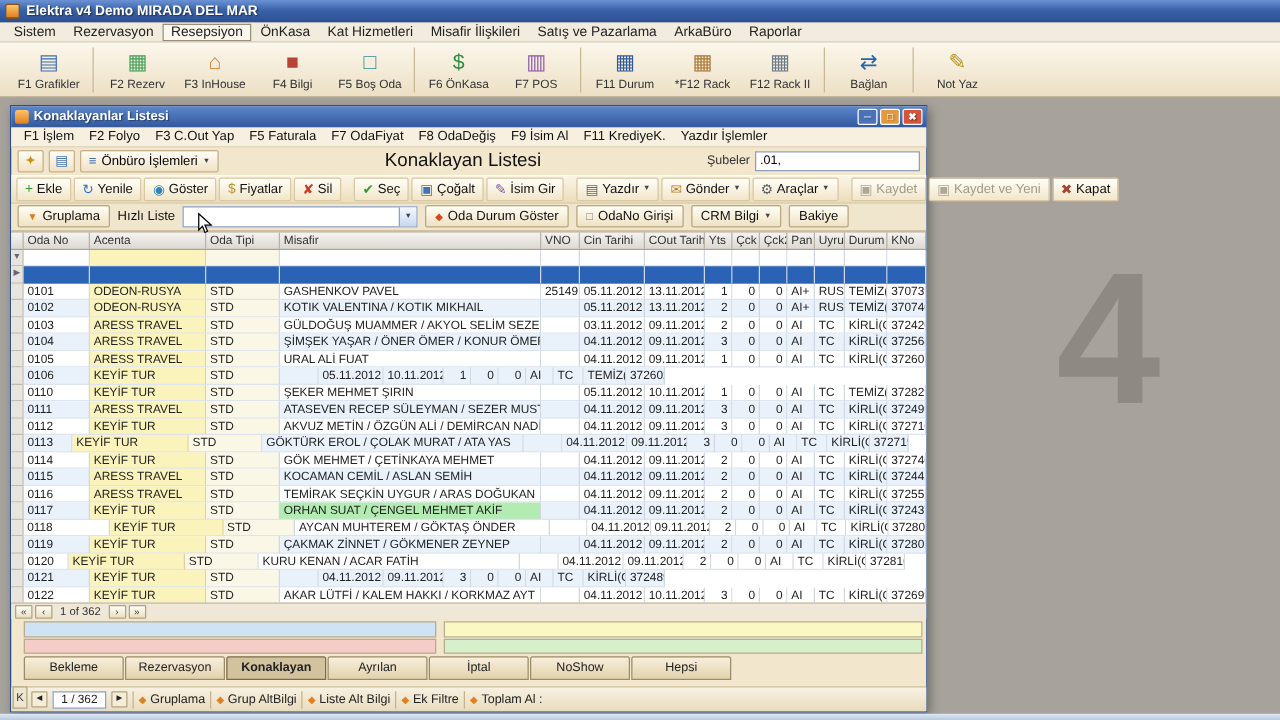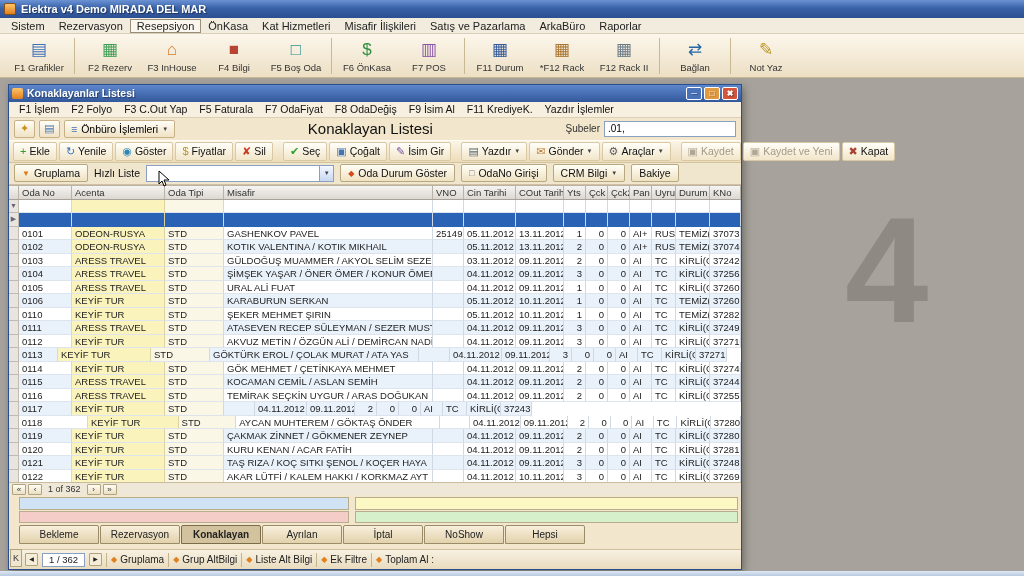--- a/index.html
+++ b/index.html
@@ -478,21 +478,20 @@
         <div class="g-cell col-pan" style="width: 22px;">AI</div>
         <div class="g-cell col-uyruk" style="width: 24px;">TC</div>
         <div class="g-cell col-durum" style="width: 34px;">KİRLİ(Occ</div>
         <div class="g-cell col-kno right" style="width: 31px;">372601</div>
       </div>
       <div class="g-row odd">
         <div class="g-ind"></div>
         <div class="g-cell col-oda_no" style="width: 53px;">0106</div>
         <div class="g-cell col-acenta" style="width: 93px;">KEYİF TUR</div>
         <div class="g-cell col-oda_tipi" style="width: 59px;">STD</div>
-        <div class="g-cell col-misafir" style="width: 209px;">KARABURUN SERKAN</div>
         <div class="g-cell col-vno right" style="width: 31px;"></div>
         <div class="g-cell col-cin" style="width: 52px;">05.11.2012 P</div>
         <div class="g-cell col-cout" style="width: 48px;">10.11.2012 C</div>
         <div class="g-cell col-yts right" style="width: 22px;">1</div>
         <div class="g-cell col-cck right" style="width: 22px;">0</div>
         <div class="g-cell col-cck2 right" style="width: 22px;">0</div>
         <div class="g-cell col-pan" style="width: 22px;">AI</div>
         <div class="g-cell col-uyruk" style="width: 24px;">TC</div>
         <div class="g-cell col-durum" style="width: 34px;">TEMİZ(Occ</div>
         <div class="g-cell col-kno right" style="width: 31px;">372602</div>
@@ -614,20 +613,21 @@
         <div class="g-cell col-pan" style="width: 22px;">AI</div>
         <div class="g-cell col-uyruk" style="width: 24px;">TC</div>
         <div class="g-cell col-durum" style="width: 34px;">KİRLİ(Occ</div>
         <div class="g-cell col-kno right" style="width: 31px;">372551</div>
       </div>
       <div class="g-row odd">
         <div class="g-ind"></div>
         <div class="g-cell col-oda_no" style="width: 53px;">0117</div>
         <div class="g-cell col-acenta" style="width: 93px;">KEYİF TUR</div>
         <div class="g-cell col-oda_tipi" style="width: 59px;">STD</div>
+        <div class="g-cell col-misafir" style="width: 209px; background: rgb(178, 236, 178) !important;">ORHAN SUAT / ÇENGEL MEHMET AKİF</div>
         <div class="g-cell col-vno right" style="width: 31px;"></div>
         <div class="g-cell col-cin" style="width: 52px;">04.11.2012 P</div>
         <div class="g-cell col-cout" style="width: 48px;">09.11.2012 C</div>
         <div class="g-cell col-yts right" style="width: 22px;">2</div>
         <div class="g-cell col-cck right" style="width: 22px;">0</div>
         <div class="g-cell col-cck2 right" style="width: 22px;">0</div>
         <div class="g-cell col-pan" style="width: 22px;">AI</div>
         <div class="g-cell col-uyruk" style="width: 24px;">TC</div>
         <div class="g-cell col-durum" style="width: 34px;">KİRLİ(Occ</div>
         <div class="g-cell col-kno right" style="width: 31px;">372437</div>
@@ -661,41 +661,40 @@
         <div class="g-cell col-yts right" style="width: 22px;">2</div>
         <div class="g-cell col-cck right" style="width: 22px;">0</div>
         <div class="g-cell col-cck2 right" style="width: 22px;">0</div>
         <div class="g-cell col-pan" style="width: 22px;">AI</div>
         <div class="g-cell col-uyruk" style="width: 24px;">TC</div>
         <div class="g-cell col-durum" style="width: 34px;">KİRLİ(Occ</div>
         <div class="g-cell col-kno right" style="width: 31px;">372802</div>
       </div>
       <div class="g-row even">
         <div class="g-ind"></div>
-        <div class="g-cell col-oda_no" style="width: 53px;">0120</div>
+        <div class="g-cell col-oda_no" style="width: 36px;">0120</div>
         <div class="g-cell col-acenta" style="width: 93px;">KEYİF TUR</div>
         <div class="g-cell col-oda_tipi" style="width: 59px;">STD</div>
         <div class="g-cell col-misafir" style="width: 209px;">KURU KENAN / ACAR FATİH</div>
         <div class="g-cell col-vno right" style="width: 31px;"></div>
         <div class="g-cell col-cin" style="width: 52px;">04.11.2012 P</div>
         <div class="g-cell col-cout" style="width: 48px;">09.11.2012 C</div>
         <div class="g-cell col-yts right" style="width: 22px;">2</div>
         <div class="g-cell col-cck right" style="width: 22px;">0</div>
         <div class="g-cell col-cck2 right" style="width: 22px;">0</div>
         <div class="g-cell col-pan" style="width: 22px;">AI</div>
         <div class="g-cell col-uyruk" style="width: 24px;">TC</div>
         <div class="g-cell col-durum" style="width: 34px;">KİRLİ(Occ</div>
         <div class="g-cell col-kno right" style="width: 31px;">372816</div>
       </div>
       <div class="g-row odd">
         <div class="g-ind"></div>
         <div class="g-cell col-oda_no" style="width: 53px;">0121</div>
         <div class="g-cell col-acenta" style="width: 93px;">KEYİF TUR</div>
         <div class="g-cell col-oda_tipi" style="width: 59px;">STD</div>
-        <div class="g-cell col-misafir" style="width: 209px;">TAŞ RIZA / KOÇ SITKI ŞENOL / KOÇER HAYA</div>
         <div class="g-cell col-vno right" style="width: 31px;"></div>
         <div class="g-cell col-cin" style="width: 52px;">04.11.2012 P</div>
         <div class="g-cell col-cout" style="width: 48px;">09.11.2012 C</div>
         <div class="g-cell col-yts right" style="width: 22px;">3</div>
         <div class="g-cell col-cck right" style="width: 22px;">0</div>
         <div class="g-cell col-cck2 right" style="width: 22px;">0</div>
         <div class="g-cell col-pan" style="width: 22px;">AI</div>
         <div class="g-cell col-uyruk" style="width: 24px;">TC</div>
         <div class="g-cell col-durum" style="width: 34px;">KİRLİ(Occ</div>
         <div class="g-cell col-kno right" style="width: 31px;">372489</div>

